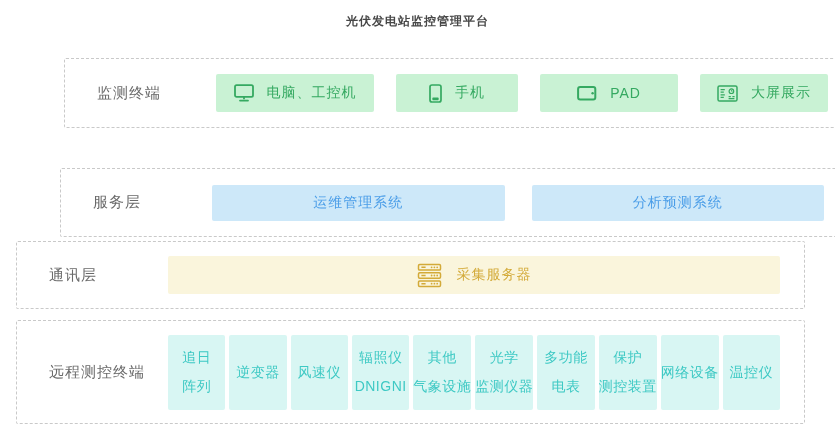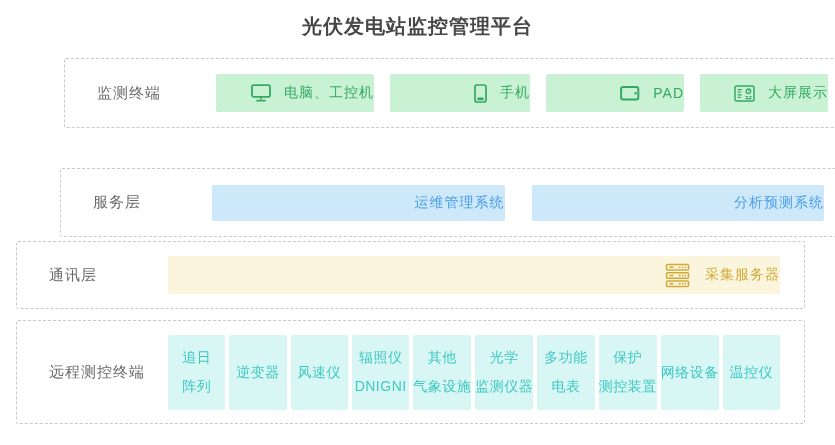--- a/index.html
+++ b/index.html
@@ -2,21 +2,21 @@
 <html><head>
 <meta charset="utf-8">
 <style>
   html,body{margin:0;padding:0;background:#ffffff;}
   body{
     width:835px;height:445px;position:relative;overflow:hidden;
     font-family:"Liberation Sans","DejaVu Sans",sans-serif;
   }
   .page-title{
     position:absolute;top:13px;left:0;width:835px;text-align:center;
-    font-size:20px;font-weight:bold;color:#474747;letter-spacing:1px;
+    font-size:12px;font-weight:bold;color:#474747;letter-spacing:1px;
   }
   .layer{
     position:absolute;left:16px;width:789px;box-sizing:border-box;
     border:1px dashed #c9c9c9;border-radius:2px;
     display:flex;align-items:center;background:#ffffff;
   }
   #layer1{top:58px;height:70px;margin-left:48px;}
   #layer2{top:168px;height:69px;margin-left:44px;}
   #layer3{top:241px;height:68px;}
   #layer4{top:320px;height:104px;}
@@ -24,26 +24,26 @@
     margin-left:32px;width:119px;flex:none;
     font-size:15px;color:#6a6a6a;letter-spacing:1px;
   }
   .layer-content{
     flex:1;margin-right:24px;display:flex;align-items:center;min-width:0;
   }
   #layer1 .layer-content{justify-content:space-between;}
   #layer2 .layer-content{gap:27px;}
   #layer4 .layer-content{gap:4px;}
   .chip{
-    display:flex;align-items:center;justify-content:flex-end;
+    display:flex;align-items:center;justify-content:center;
     border-radius:2px;font-size:14px;letter-spacing:1px;box-sizing:border-box;
   }
   .chip .icon{display:flex;align-items:center;justify-content:center;flex:none;}
   .chip-green{background:#c9f2d4;color:#35a961;height:38px;gap:13px;}
-  .cw1{width:158px;} .cw2{width:140px;} .cw3{width:138px;} .cw4{width:128px;}
+  .cw1{width:158px;} .cw2{width:122px;} .cw3{width:138px;} .cw4{width:128px;}
   .chip-blue{background:#cde8f9;color:#4a9de8;height:36px;flex:1;}
   .chip-yellow{background:#faf5dc;color:#d3aa38;height:38px;flex:1;gap:15px;}
   .chip-teal{
     background:#d8f6f3;color:#3ec9c4;height:75px;flex:1;
     flex-direction:column;justify-content:center;
     text-align:center;line-height:29px;font-size:14px;letter-spacing:0.5px;
   }
   .chip-teal span{display:block;white-space:nowrap;}
   svg{display:block;}
 </style>

